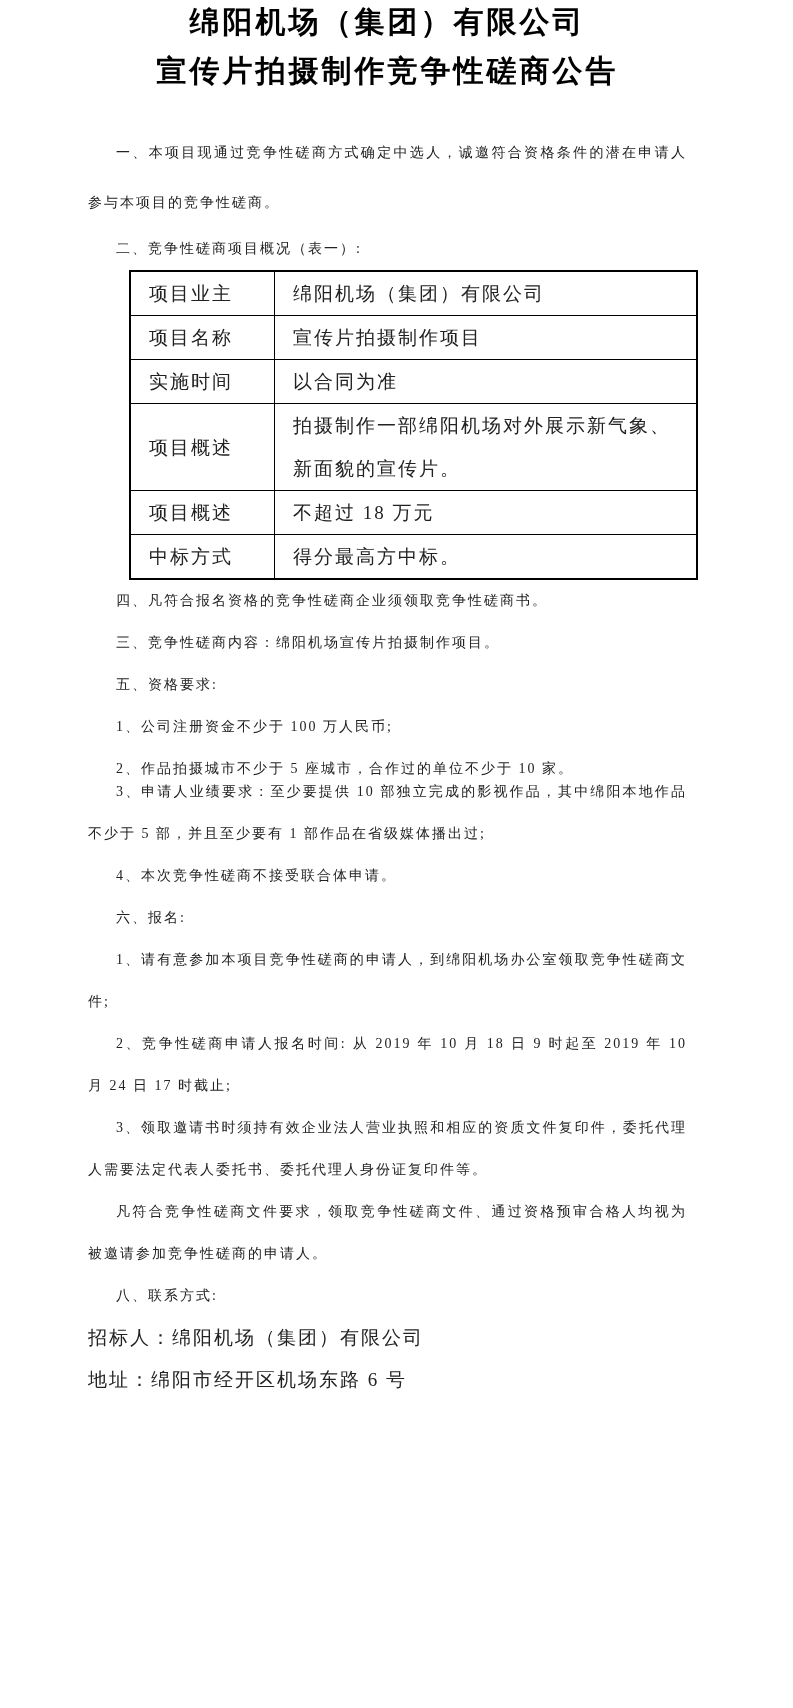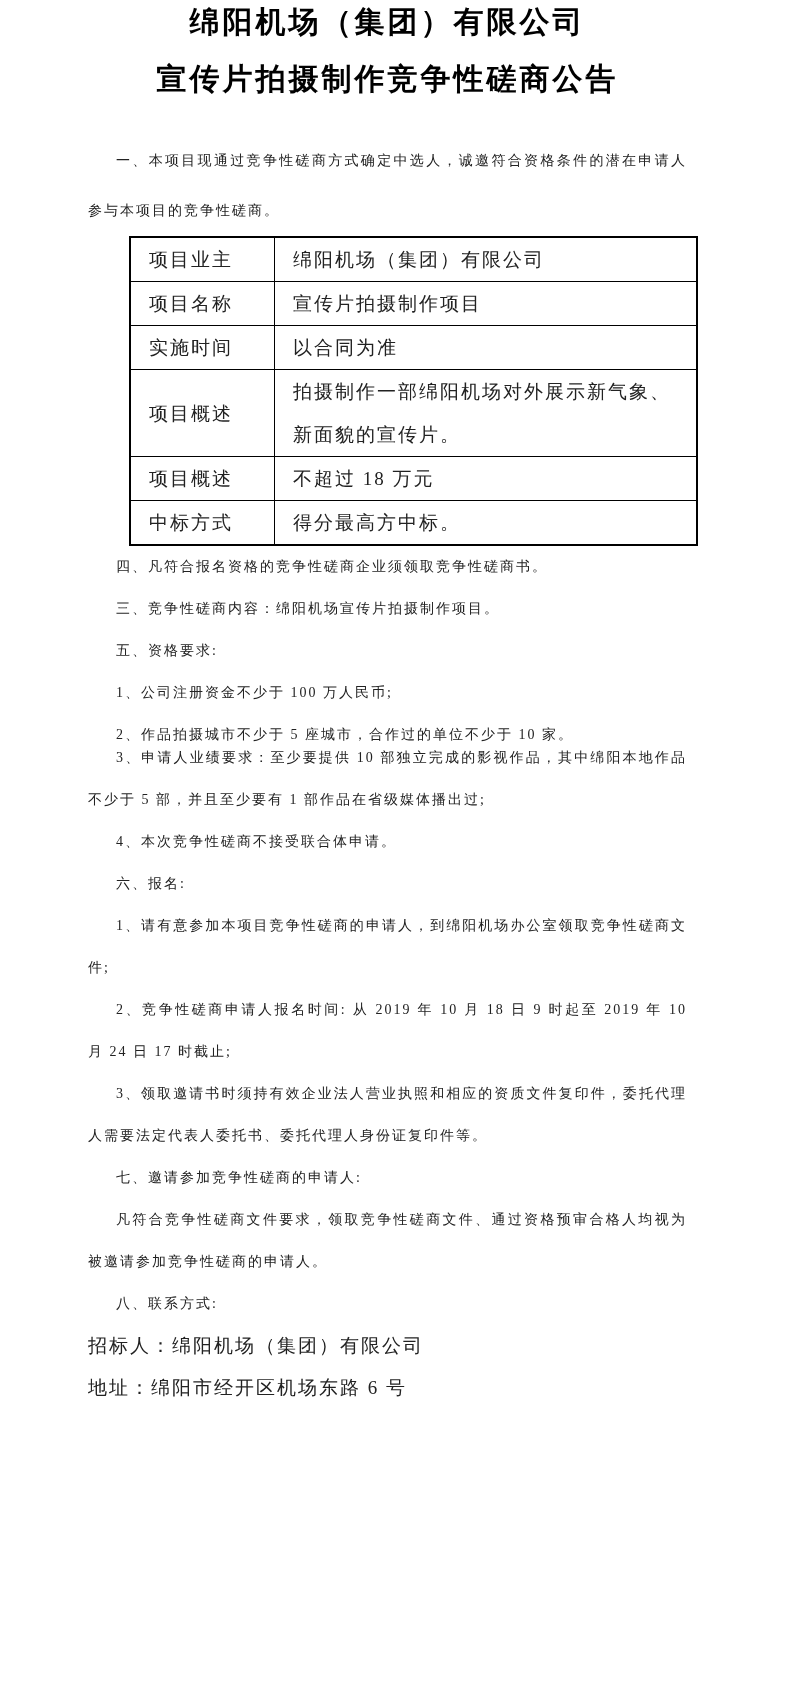--- a/index.html
+++ b/index.html
@@ -21,21 +21,21 @@
   }
   .doc-title {
     font-size: 30px;
     font-weight: bold;
     color: #000000;
     text-align: center;
     line-height: 40px;
     letter-spacing: 3px;
   }
   .doc-title.second {
-    margin-top: 17px;
+    margin-top: 9px;
   }
   .para {
     font-size: 14px;
     line-height: 42px;
     letter-spacing: 2px;
     text-align: justify;
     text-indent: 2em;
   }
   .para.intro {
     margin-top: 37px;
@@ -77,20 +77,21 @@
 </head>
 <body>
 
 <div class="page">
 
   <div class="doc-title">绵阳机场（集团）有限公司</div>
   <div class="doc-title second">宣传片拍摄制作竞争性磋商公告</div>
 
   <div class="para intro">一、本项目现通过竞争性磋商方式确定中选人，诚邀符合资格条件的潜在申请人参与本项目的竞争性磋商。</div>
 
+  <div class="para caption">二、竞争性磋商项目概况（表一）:</div>
 
   <table class="overview">
     <tbody>
       <tr class="r-normal">
         <td class="t-label">项目业主</td>
         <td class="t-value">绵阳机场（集团）有限公司</td>
       </tr>
       <tr class="r-normal">
         <td class="t-label">项目名称</td>
         <td class="t-value">宣传片拍摄制作项目</td>
@@ -122,21 +123,20 @@
   <div class="para">1、公司注册资金不少于 100 万人民币;</div>
   <div class="para">2、作品拍摄城市不少于 5 座城市，合作过的单位不少于 10 家。</div>
   <div class="para tight">3、申请人业绩要求：至少要提供 10 部独立完成的影视作品，其中绵阳本地作品不少于 5 部，并且至少要有 1 部作品在省级媒体播出过;</div>
   <div class="para">4、本次竞争性磋商不接受联合体申请。</div>
 
   <div class="para">六、报名:</div>
   <div class="para">1、请有意参加本项目竞争性磋商的申请人，到绵阳机场办公室领取竞争性磋商文件;</div>
   <div class="para">2、竞争性磋商申请人报名时间: 从 2019 年 10 月 18 日 9 时起至 2019 年 10 月 24 日 17 时截止;</div>
   <div class="para">3、领取邀请书时须持有效企业法人营业执照和相应的资质文件复印件，委托代理人需要法定代表人委托书、委托代理人身份证复印件等。</div>
 
-  <div class="para">七、邀请参加竞争性磋商的申请人:</div>
   <div class="para">凡符合竞争性磋商文件要求，领取竞争性磋商文件、通过资格预审合格人均视为被邀请参加竞争性磋商的申请人。</div>
 
   <div class="para">八、联系方式:</div>
 
   <div class="contact-line">招标人：绵阳机场（集团）有限公司</div>
   <div class="contact-line">地址：绵阳市经开区机场东路 6 号</div>
   <div class="contact-line">联系人：张老师</div>
   <div class="contact-line">联系电话：18381686665</div>
 
 </div>

